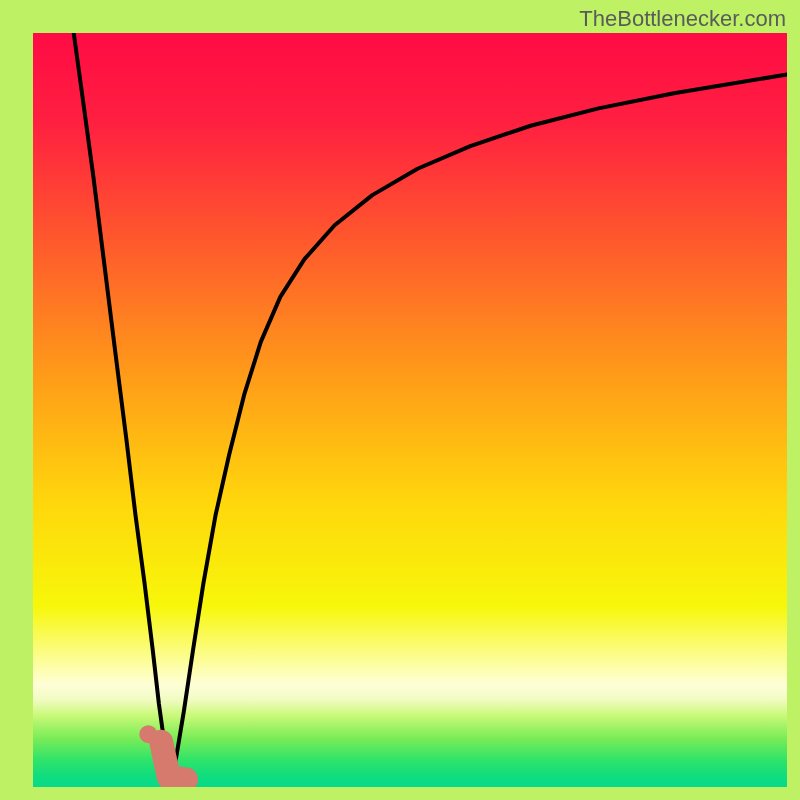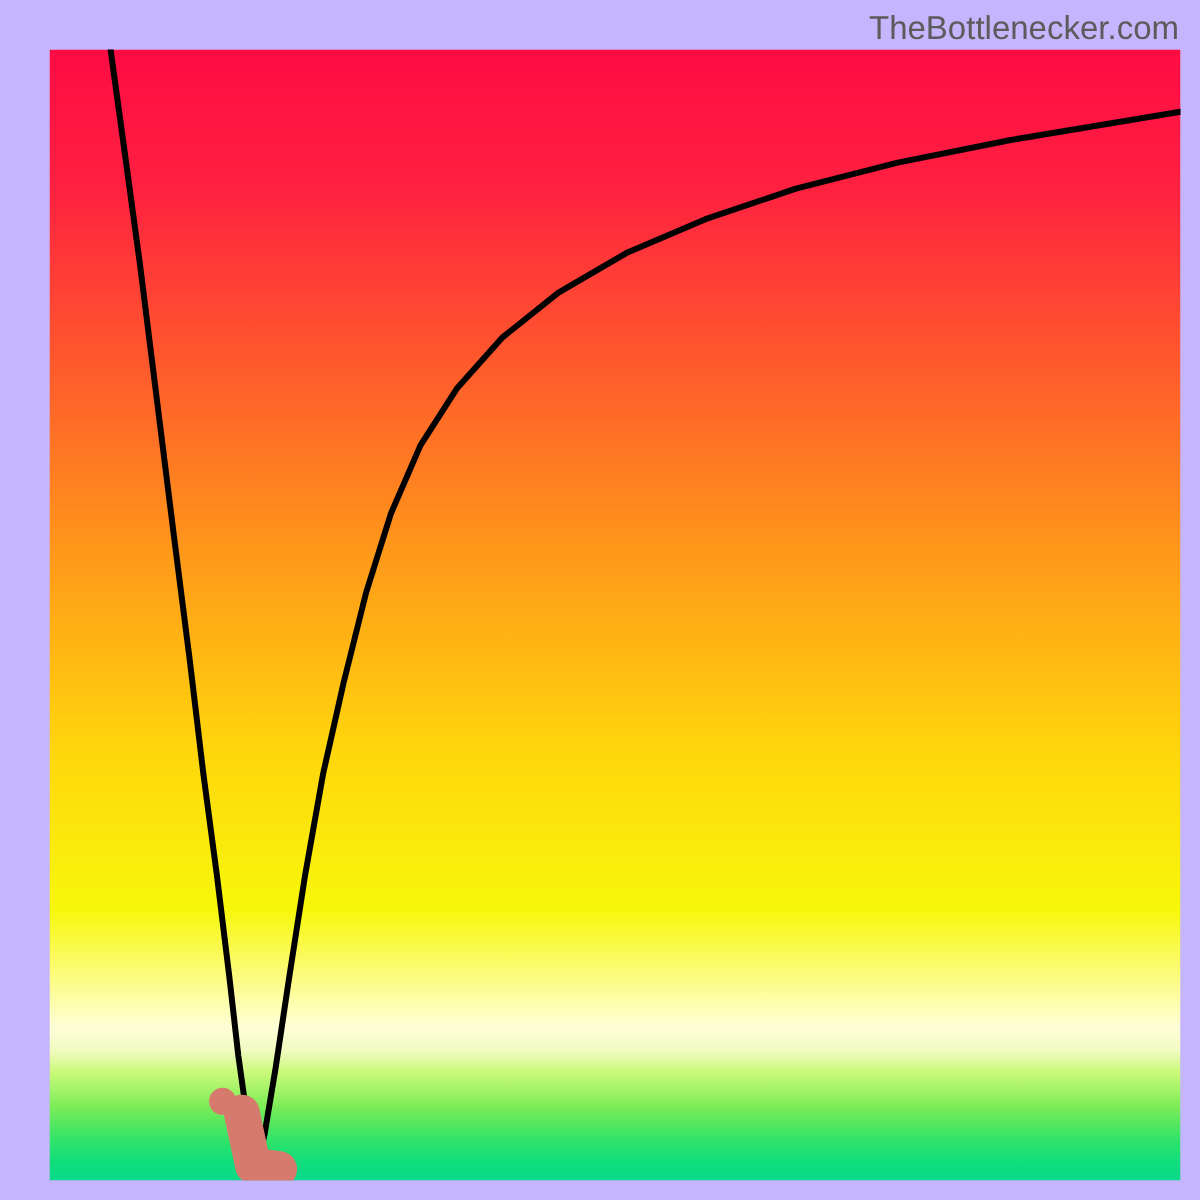--- a/index.html
+++ b/index.html
@@ -10,21 +10,21 @@
     background: #000;
     overflow: hidden;
     font-family: Arial, Helvetica, sans-serif;
   }
   .frame {
     position: absolute;
     left: 0;
     top: 0;
     width: 800px;
     height: 800px;
-    background: #c4b5fd;
+    background: #bef264;
   }
   .plot-area {
     position: absolute;
     left: 33px;
     top: 33px;
     width: 754px;
     height: 754px;
   }
   .gradient-bg {
     position: absolute;

